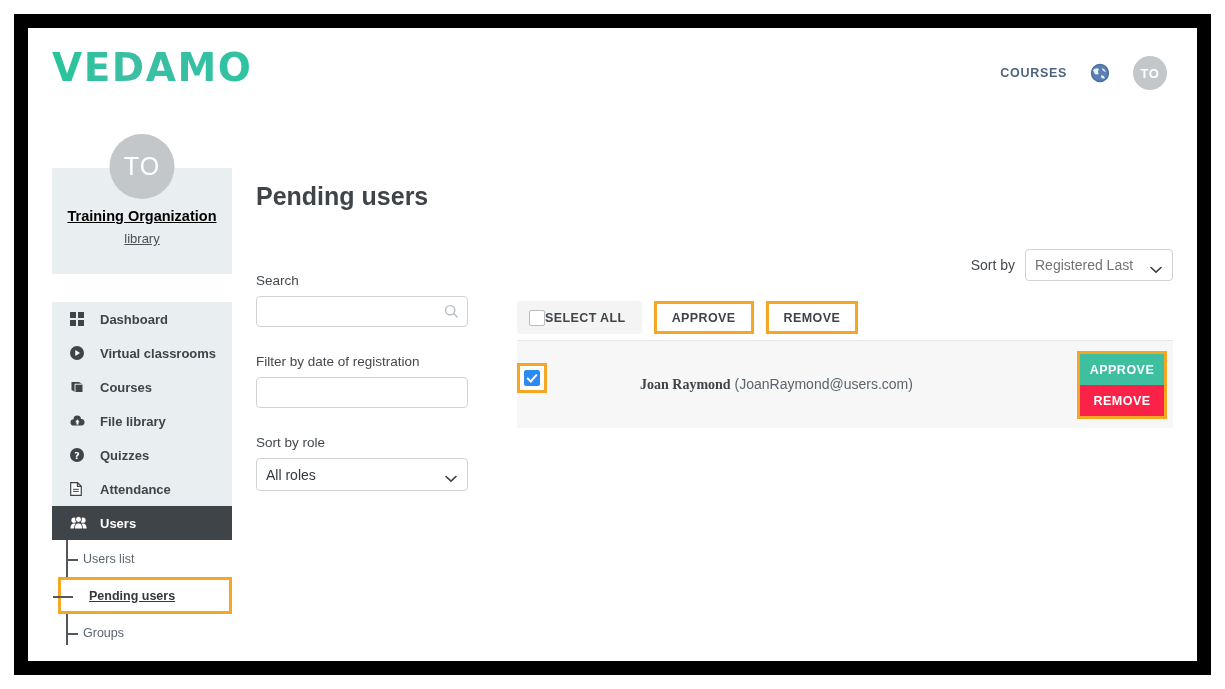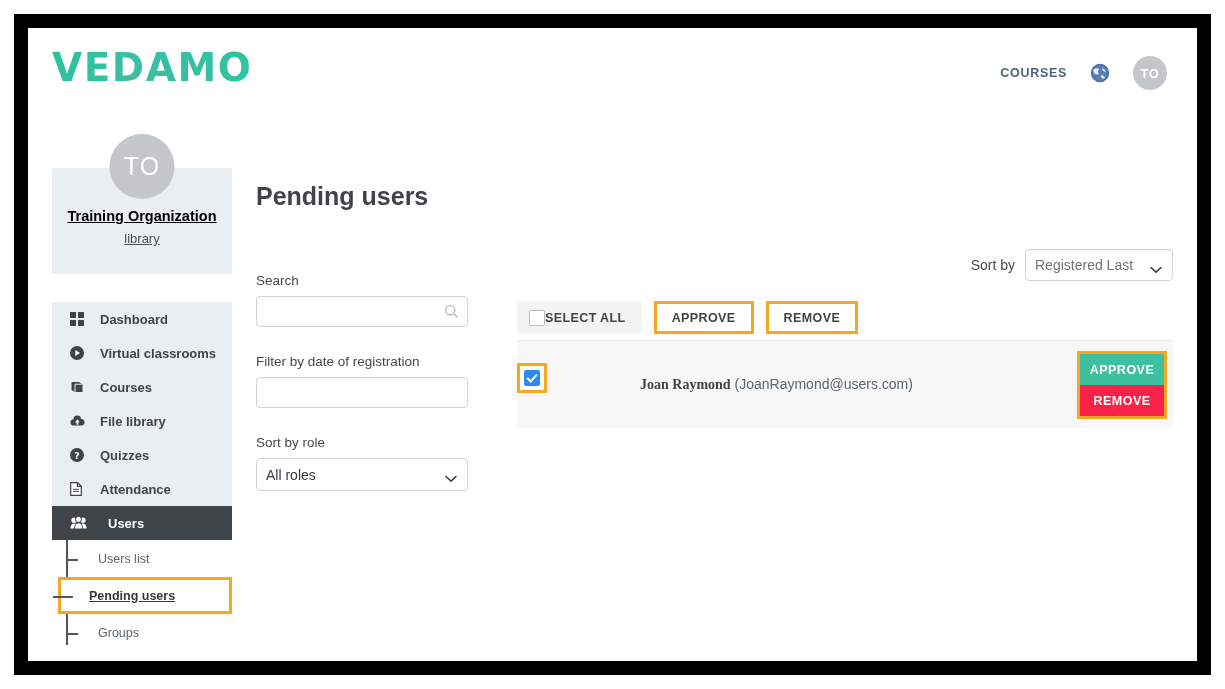--- a/index.html
+++ b/index.html
@@ -138,21 +138,20 @@
     align-items: center;
     padding-left: 18px;
     font-size: 13px;
     font-weight: bold;
     color: #3f4448;
     cursor: pointer;
   }
   .nav-item.active {
     background: #3f4448;
     color: #ffffff;
-    gap: 8px;
   }
   .nav-icon {
     width: 21px;
     display: flex;
     align-items: center;
     justify-content: flex-start;
     margin-right: 9px;
     flex: 0 0 auto;
   }
 
@@ -168,21 +167,21 @@
     top: 0;
     width: 2px;
     height: 105px;
     background: #52575c;
   }
   .sub-item {
     position: relative;
     height: 37px;
     display: flex;
     align-items: center;
-    padding-left: 32px;
+    padding-left: 17px;
     font-size: 12.5px;
     color: #5a6570;
     cursor: pointer;
   }
   .sub-item .tree-branch {
     position: absolute;
     left: 0;
     top: 50%;
     width: 12px;
     height: 2px;

